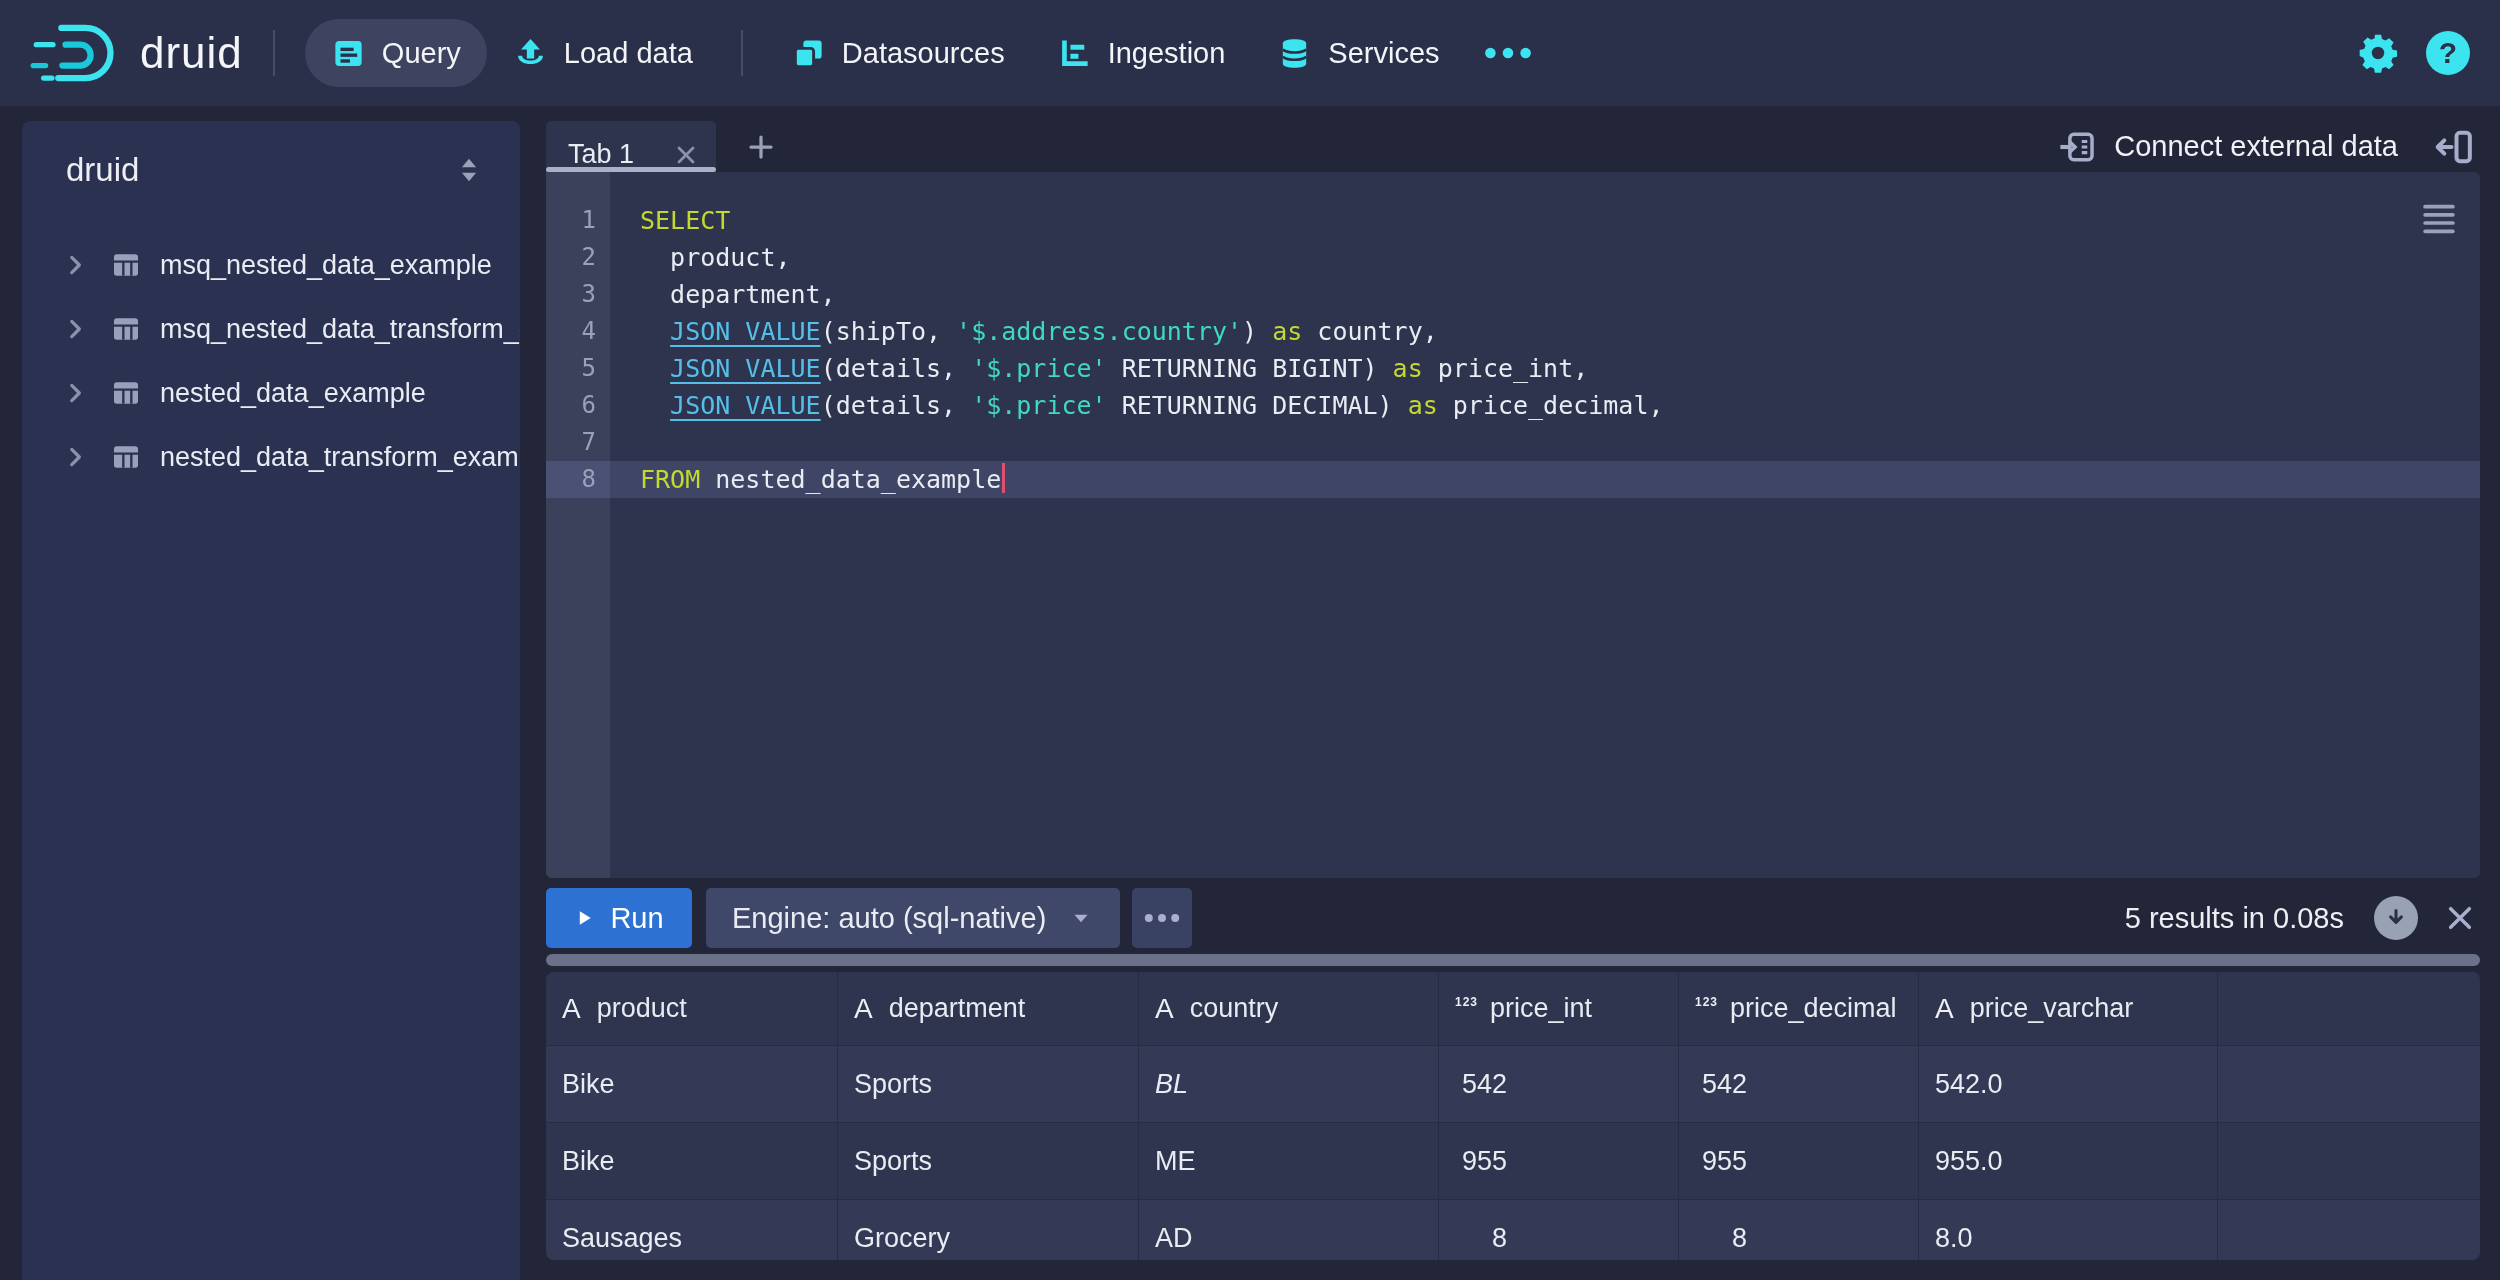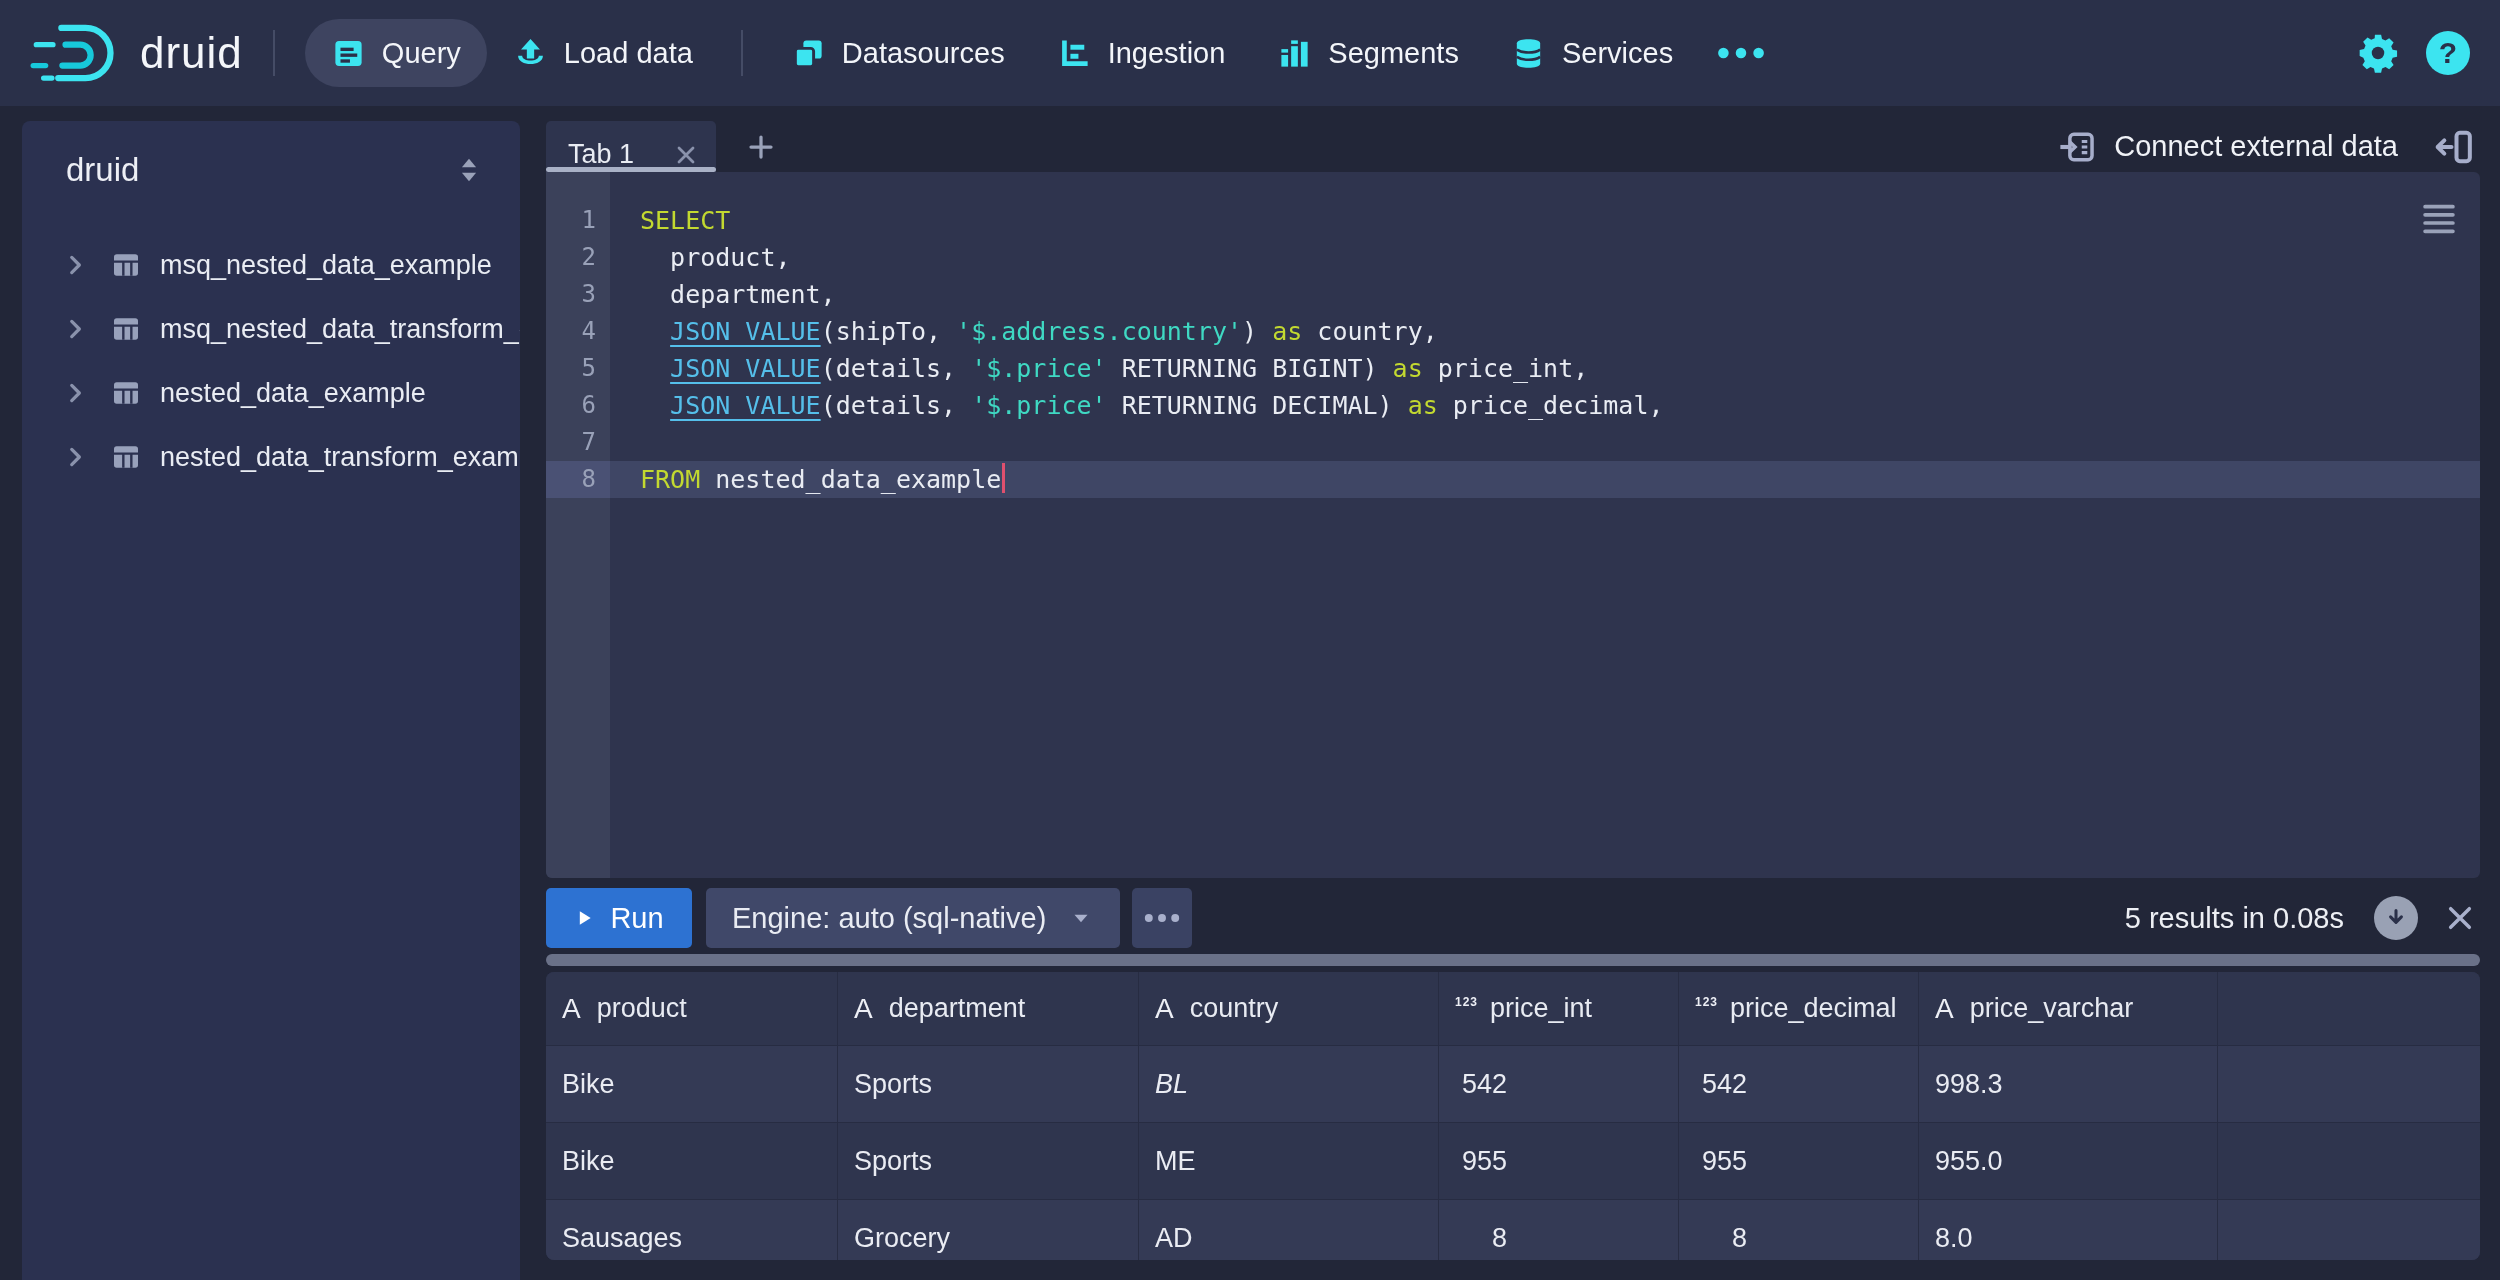--- a/index.html
+++ b/index.html
@@ -175,32 +175,20 @@
             <svg viewBox="0 0 24 24" fill="#3CE4F0">
               <path d="M3.5 3h3.2v14.3H21v3.2H3.5z"></path>
               <rect x="9.2" y="12.2" width="5.5" height="3.4"></rect>
               <rect x="9.2" y="6" width="9.5" height="3.4"></rect>
             </svg>
           </span>
           <span>Ingestion</span>
         </button>
         <button class="nav-item">
           <span class="nicon">
-            <svg viewBox="0 0 24 24" fill="#3CE4F0">
-              <rect x="3" y="13" width="4.6" height="8"></rect>
-              <rect x="3" y="9" width="4.6" height="2.4"></rect>
-              <rect x="9.7" y="7" width="4.6" height="14"></rect>
-              <rect x="9.7" y="3" width="4.6" height="2.4"></rect>
-              <rect x="16.4" y="4" width="4.6" height="17"></rect>
-            </svg>
-          </span>
-          <span>Segments</span>
-        </button>
-        <button class="nav-item">
-          <span class="nicon">
             <svg viewBox="0 0 24 24">
               <path fill="#3CE4F0" d="M4 5c0-3.7 16-3.7 16 0v14c0 3.7-16 3.7-16 0z"></path>
               <path d="M4 9.3c4 2.7 12 2.7 16 0M4 14.3c4 2.7 12 2.7 16 0" stroke="#2A3049" stroke-width="1.8" fill="none"></path>
             </svg>
           </span>
           <span>Services</span>
         </button>
       </nav>
     <button class="nav-more">
       <span>
@@ -464,21 +452,21 @@
           <div class="trow">
             <div class="td" style="width: 292px; flex: 0 0 292px;">Bike</div>
             <div class="td" style="width: 301px; flex: 0 0 301px;">Sports</div>
             <div class="td" style="width: 300px; flex: 0 0 300px; font-style: italic;">BL</div>
             <div class="td" style="width: 240px; flex: 0 0 240px;">
               <span class="num">542</span>
             </div>
             <div class="td" style="width: 240px; flex: 0 0 240px;">
               <span class="num">542</span>
             </div>
-            <div class="td" style="width: 299px; flex: 0 0 299px;">998.3</div>
+            <div class="td" style="width: 299px; flex: 0 0 299px;">542.0</div>
             <div class="td" style="width: 261px; flex: 0 0 261px;"></div>
           </div>
           <div class="trow">
             <div class="td" style="width: 292px; flex: 0 0 292px;">Bike</div>
             <div class="td" style="width: 301px; flex: 0 0 301px;">Sports</div>
             <div class="td" style="width: 300px; flex: 0 0 300px;">ME</div>
             <div class="td" style="width: 240px; flex: 0 0 240px;">
               <span class="num">955</span>
             </div>
             <div class="td" style="width: 240px; flex: 0 0 240px;">

